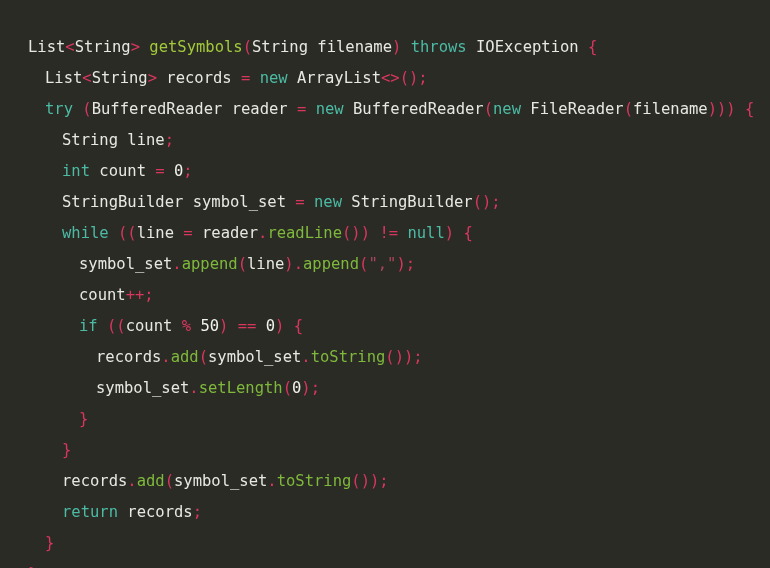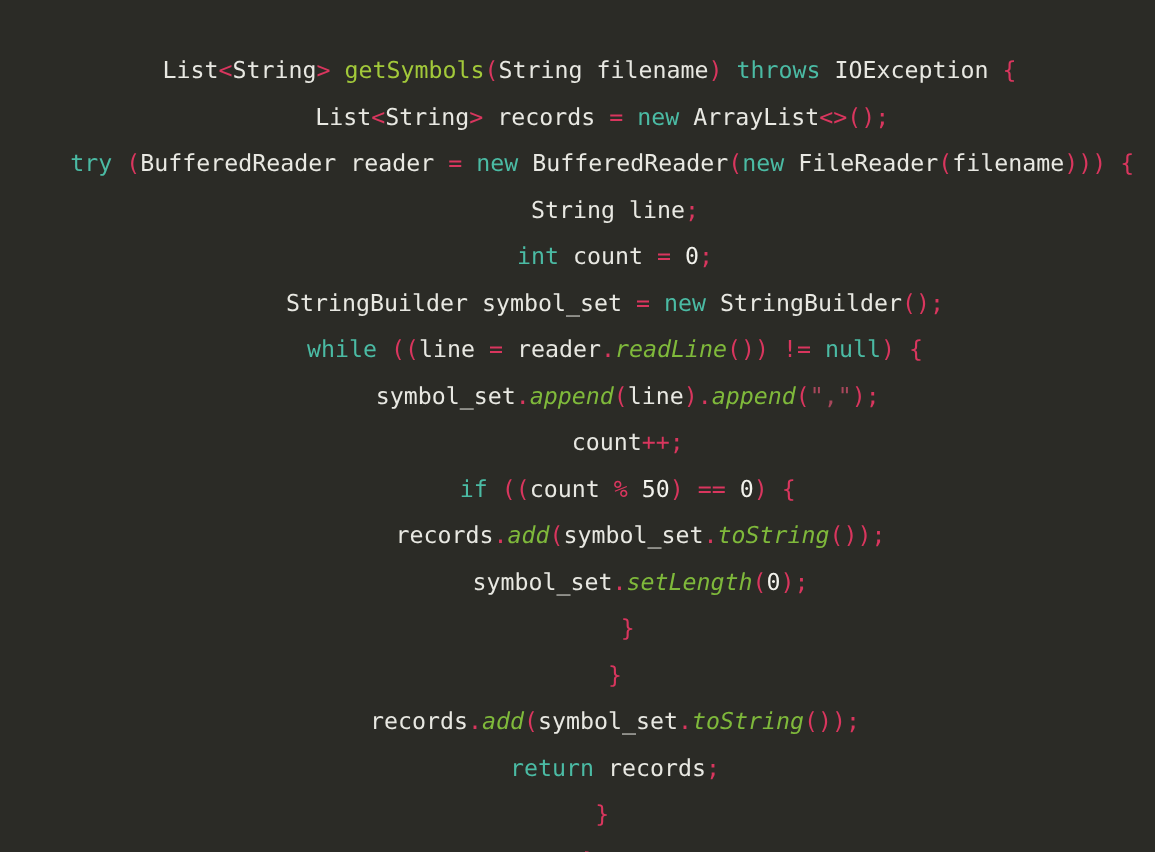--- a/index.html
+++ b/index.html
@@ -6,43 +6,42 @@
   html, body {
     margin: 0;
     padding: 0;
     background: #2b2b26;
   }
   #code-surface {
     width: 770px;
     height: 568px;
     background: #2b2b26;
     box-sizing: border-box;
-    padding: 16px 0 0 0;
+    padding: 16px 0 0 12px;
     overflow: hidden;
     position: relative;
-    text-align: center;
   }
   #code-block {
     font-family: "DejaVu Sans Mono", "Liberation Mono", monospace;
     font-size: 15.5px;
     line-height: 31px;
     white-space: pre;
     letter-spacing: 0px;
   }
   .ln {
     height: 31px;
     padding-left: 16px;
     white-space: pre;
   }
   
   .t-plain   { color: #e8e8e2; }
   .t-kw      { color: #4bbba4; }
   .t-punc    { color: #d9365e; }
   .t-fn      { color: #a2c93a; }
-  .t-method  { color: #7fb93b; font-style: italic; }
+  .t-method  { color: #7fb93b; }
   .t-str     { color: #a8475b; }
   .t-num     { color: #f2f2ec; }
   .t-type    { color: #e8e8e2; }
 </style>
 </head>
 <body>
 
 <div id="code-surface">
   <pre id="code-block"><div class="ln" style="padding-left: 16px;"><span class="t-type">List</span><span class="t-punc">&lt;</span><span class="t-type">String</span><span class="t-punc">&gt; </span><span class="t-fn">getSymbols</span><span class="t-punc">(</span><span class="t-plain">String filename</span><span class="t-punc">)</span><span class="t-plain"> </span><span class="t-kw">throws</span><span class="t-plain"> IOException </span><span class="t-punc">{</span></div><div class="ln" style="padding-left: 33px;"><span class="t-type">List</span><span class="t-punc">&lt;</span><span class="t-type">String</span><span class="t-punc">&gt;</span><span class="t-plain"> records </span><span class="t-punc">=</span><span class="t-plain"> </span><span class="t-kw">new</span><span class="t-plain"> ArrayList</span><span class="t-punc">&lt;&gt;();</span></div><div class="ln" style="padding-left: 33px;"><span class="t-kw">try</span><span class="t-plain"> </span><span class="t-punc">(</span><span class="t-plain">BufferedReader reader </span><span class="t-punc">=</span><span class="t-plain"> </span><span class="t-kw">new</span><span class="t-plain"> BufferedReader</span><span class="t-punc">(</span><span class="t-kw">new</span><span class="t-plain"> FileReader</span><span class="t-punc">(</span><span class="t-plain">filename</span><span class="t-punc">)))</span><span class="t-plain"> </span><span class="t-punc">{</span></div><div class="ln" style="padding-left: 50px;"><span class="t-plain">String line</span><span class="t-punc">;</span></div><div class="ln" style="padding-left: 50px;"><span class="t-kw">int</span><span class="t-plain"> count </span><span class="t-punc">=</span><span class="t-plain"> </span><span class="t-num">0</span><span class="t-punc">;</span></div><div class="ln" style="padding-left: 50px;"><span class="t-plain">StringBuilder symbol_set </span><span class="t-punc">=</span><span class="t-plain"> </span><span class="t-kw">new</span><span class="t-plain"> StringBuilder</span><span class="t-punc">();</span></div><div class="ln" style="padding-left: 50px;"><span class="t-kw">while</span><span class="t-plain"> </span><span class="t-punc">((</span><span class="t-plain">line </span><span class="t-punc">=</span><span class="t-plain"> reader</span><span class="t-punc">.</span><span class="t-method">readLine</span><span class="t-punc">())</span><span class="t-plain"> </span><span class="t-punc">!=</span><span class="t-plain"> </span><span class="t-kw">null</span><span class="t-punc">)</span><span class="t-plain"> </span><span class="t-punc">{</span></div><div class="ln" style="padding-left: 67px;"><span class="t-plain">symbol_set</span><span class="t-punc">.</span><span class="t-method">append</span><span class="t-punc">(</span><span class="t-plain">line</span><span class="t-punc">)</span><span class="t-punc">.</span><span class="t-method">append</span><span class="t-punc">(</span><span class="t-str">","</span><span class="t-punc">);</span></div><div class="ln" style="padding-left: 67px;"><span class="t-plain">count</span><span class="t-punc">++;</span></div><div class="ln" style="padding-left: 67px;"><span class="t-kw">if</span><span class="t-plain"> </span><span class="t-punc">((</span><span class="t-plain">count </span><span class="t-punc">%</span><span class="t-plain"> </span><span class="t-num">50</span><span class="t-punc">)</span><span class="t-plain"> </span><span class="t-punc">==</span><span class="t-plain"> </span><span class="t-num">0</span><span class="t-punc">)</span><span class="t-plain"> </span><span class="t-punc">{</span></div><div class="ln" style="padding-left: 84px;"><span class="t-plain">records</span><span class="t-punc">.</span><span class="t-method">add</span><span class="t-punc">(</span><span class="t-plain">symbol_set</span><span class="t-punc">.</span><span class="t-method">toString</span><span class="t-punc">());</span></div><div class="ln" style="padding-left: 84px;"><span class="t-plain">symbol_set</span><span class="t-punc">.</span><span class="t-method">setLength</span><span class="t-punc">(</span><span class="t-num">0</span><span class="t-punc">);</span></div><div class="ln" style="padding-left: 67px;"><span class="t-punc">}</span></div><div class="ln" style="padding-left: 50px;"><span class="t-punc">}</span></div><div class="ln" style="padding-left: 50px;"><span class="t-plain">records</span><span class="t-punc">.</span><span class="t-method">add</span><span class="t-punc">(</span><span class="t-plain">symbol_set</span><span class="t-punc">.</span><span class="t-method">toString</span><span class="t-punc">());</span></div><div class="ln" style="padding-left: 50px;"><span class="t-kw">return</span><span class="t-plain"> records</span><span class="t-punc">;</span></div><div class="ln" style="padding-left: 33px;"><span class="t-punc">}</span></div><div class="ln" style="padding-left: 16px;"><span class="t-punc">}</span></div></pre>
 </div>

